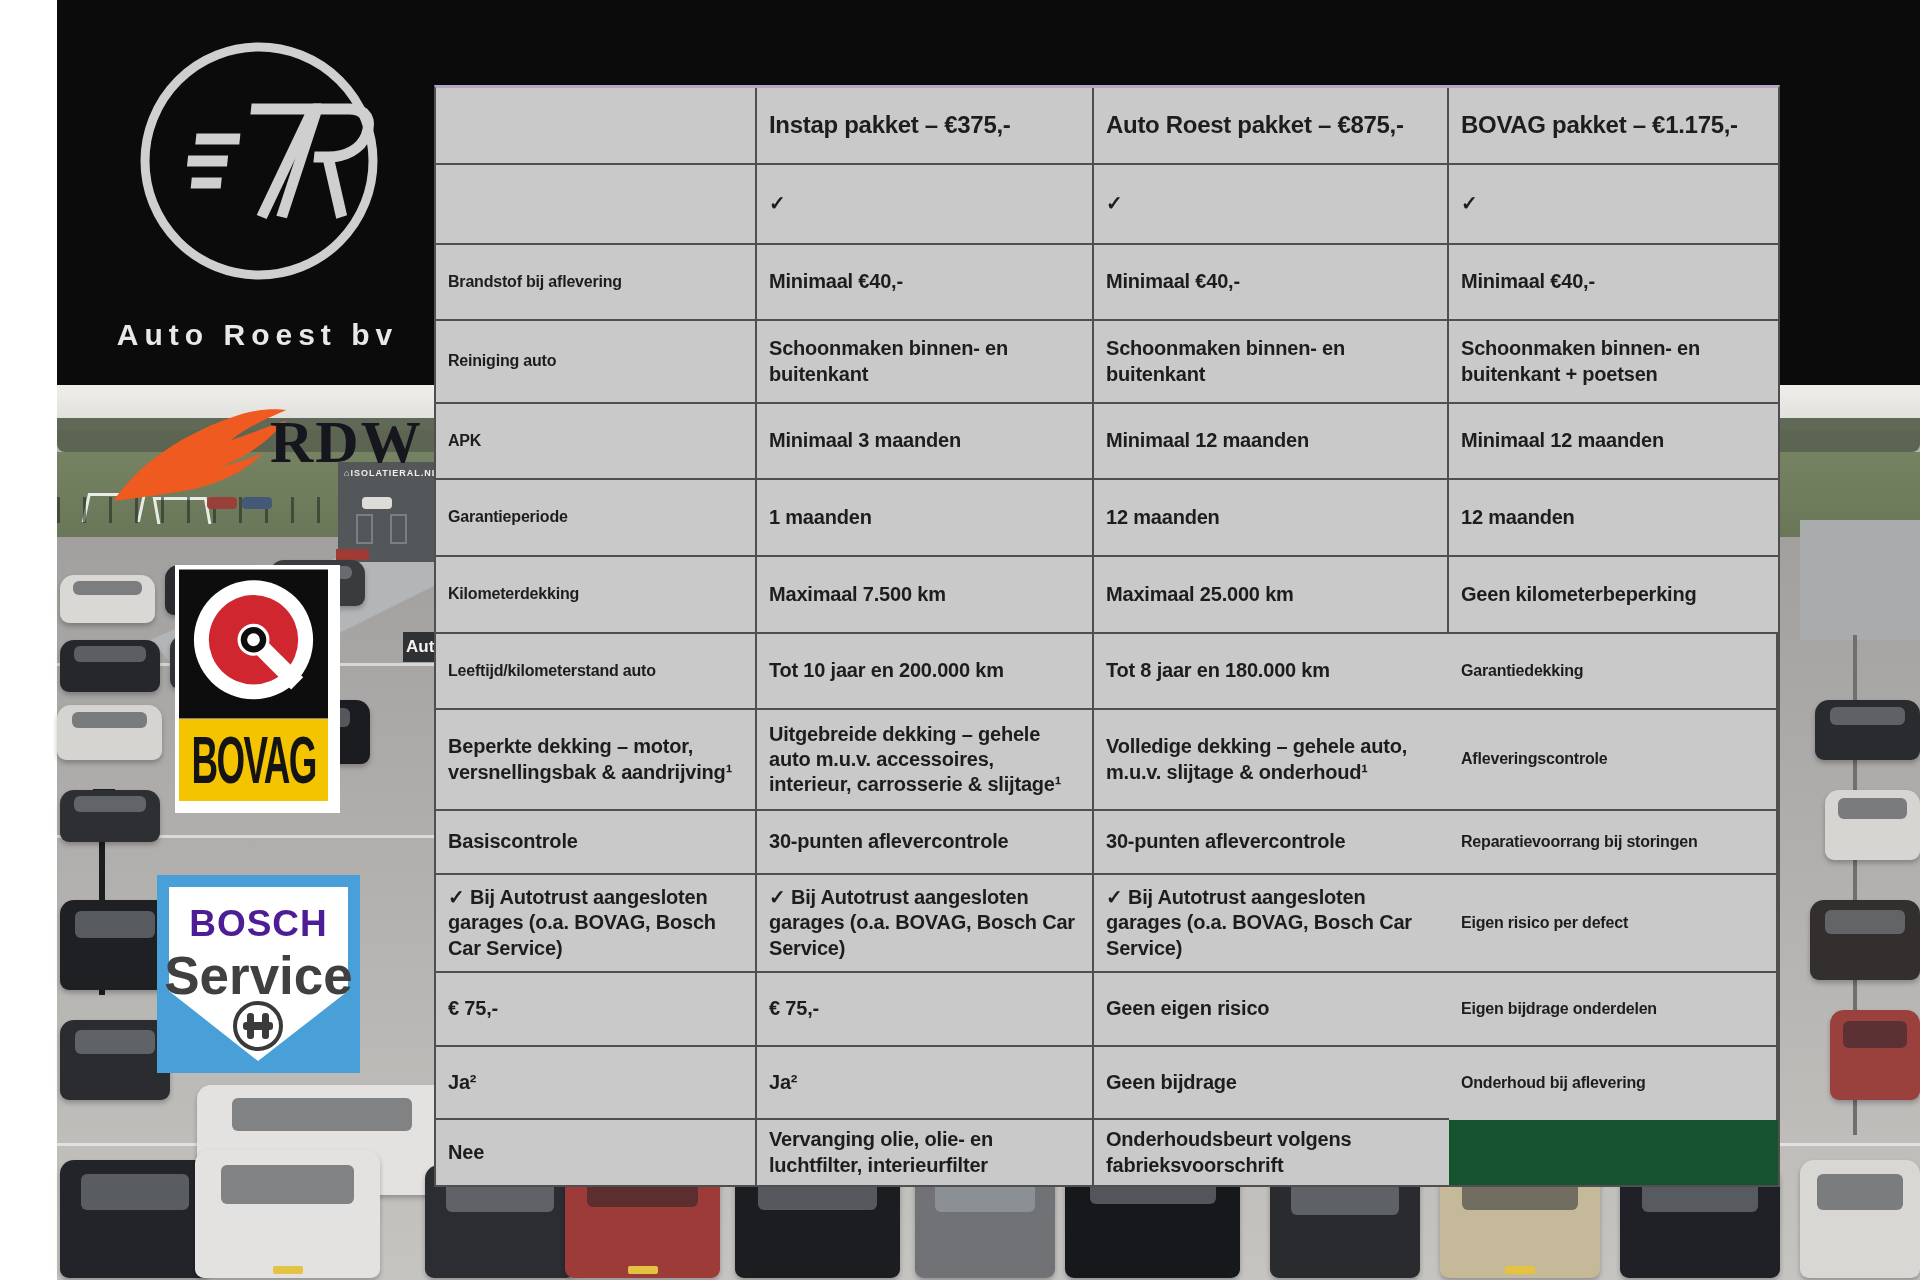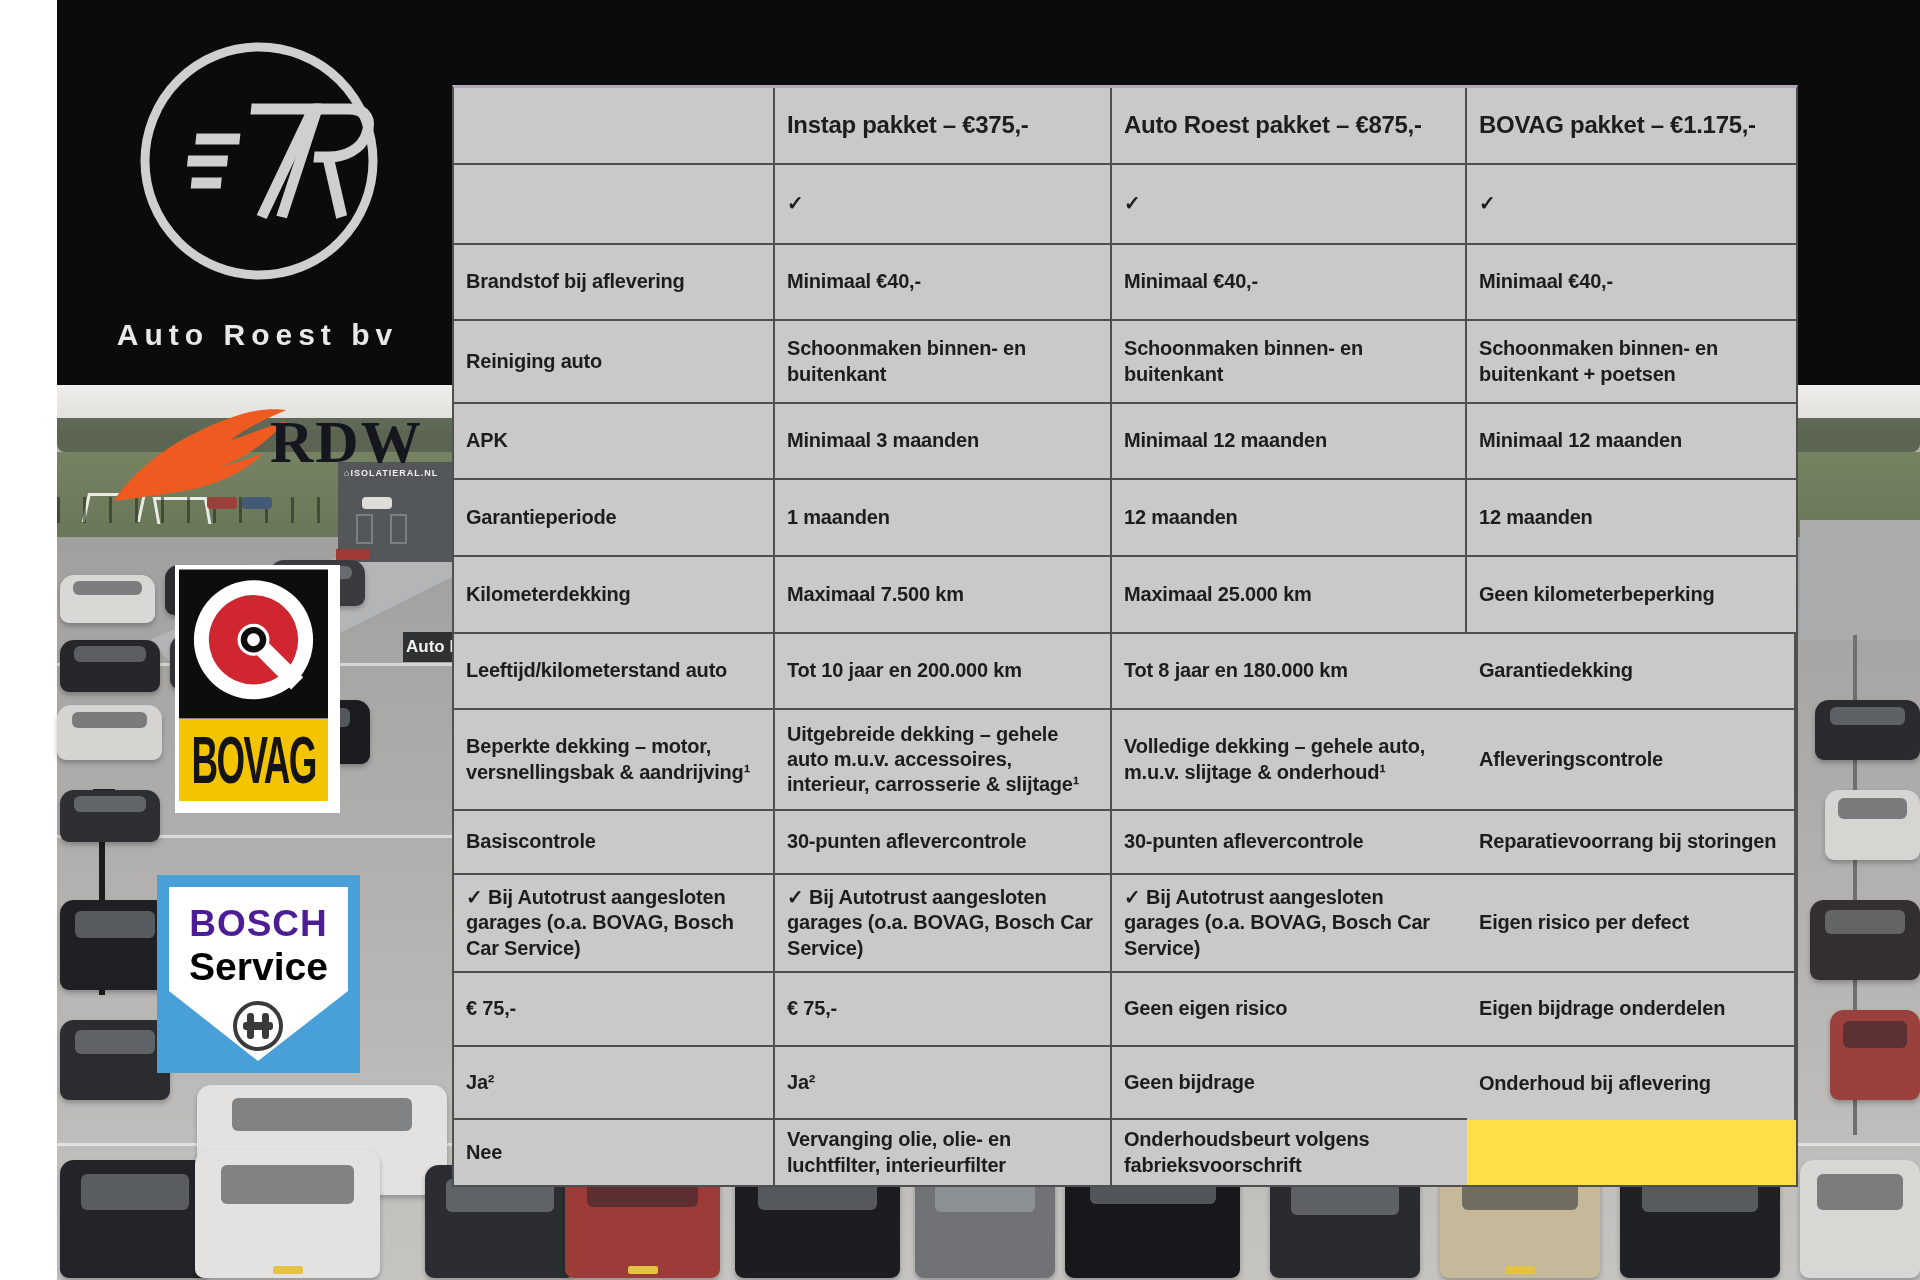--- a/index.html
+++ b/index.html
@@ -44,36 +44,36 @@
   .bovag{position:absolute;left:175px;top:565px;width:165px;height:248px;background:#ffffff;box-sizing:border-box;padding:4px;}
   .bovag-mark{width:149px;height:150px;display:block;}
   .bovag-bottom{width:149px;height:82px;background:#f4c400;display:flex;align-items:center;justify-content:center;}
   .bovag-word{font-size:46px;font-weight:bold;color:#141414;transform:scale(.8,1.45);letter-spacing:-2px;}
 
   
   .bosch{position:absolute;left:157px;top:875px;width:203px;height:198px;background:#49a0d8;}
   .bosch svg.shield{position:absolute;left:0;top:0;}
   .bosch-word1{position:absolute;left:0;top:28px;width:100%;text-align:center;font-size:37px;font-weight:bold;
                color:#4c1d95;letter-spacing:1px;}
-  .bosch-word2{position:absolute;left:0;top:70px;width:100%;text-align:center;font-size:39px;font-weight:bold;
-               color:#000000;}
+  .bosch-word2{position:absolute;left:0;top:70px;width:100%;text-align:center;font-size:53px;font-weight:bold;
+               color:#404040;}
   .bosch-sym{position:absolute;left:74px;top:124px;}
 
   
-  .pakket-table{position:absolute;left:452px;top:85px;width:1346px;box-sizing:border-box;
-                background:#fde047;border:2px solid #4f4f4f;border-top:3px solid #b5a6c6;
+  .pakket-table{position:absolute;left:434px;top:85px;width:1346px;box-sizing:border-box;
+                background:#14532d;border:2px solid #4f4f4f;border-top:3px solid #b5a6c6;
                 display:grid;grid-template-columns:321px 337px 355px 329px;
                 color:#1d1d1d;}
   .cell{background:#c9c9c9;border-right:2px solid #4f4f4f;border-bottom:2px solid #4f4f4f;
         box-sizing:border-box;display:flex;align-items:center;padding:8px 12px;
         font-weight:bold;font-size:20px;line-height:1.26;letter-spacing:-0.2px;}
   .cell.lastcol{border-right:none;}
   .cell.lastrow{border-bottom:none;}
   .cell.header{font-size:24px;letter-spacing:-0.3px;}
-  .cell.rowlabel{font-size:20px;}
+  .cell.rowlabel{font-size:16px;}
 </style>
 </head>
 <body>
 
 <div class="stage">
 
   <div class="photo">
     <div class="sky"></div>
     <div class="trees"></div>
     <div class="grass"></div>

